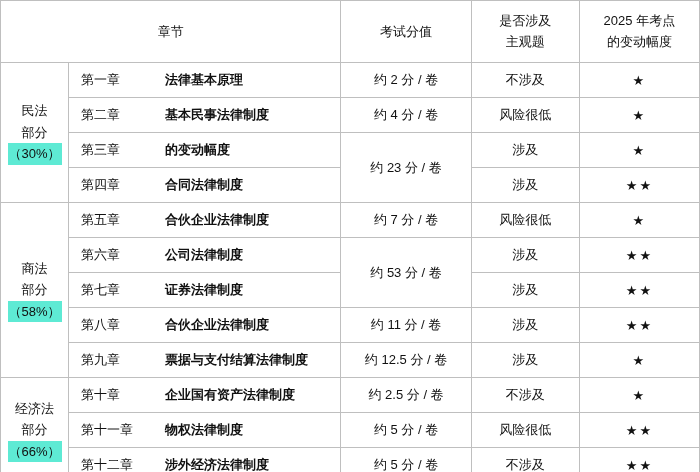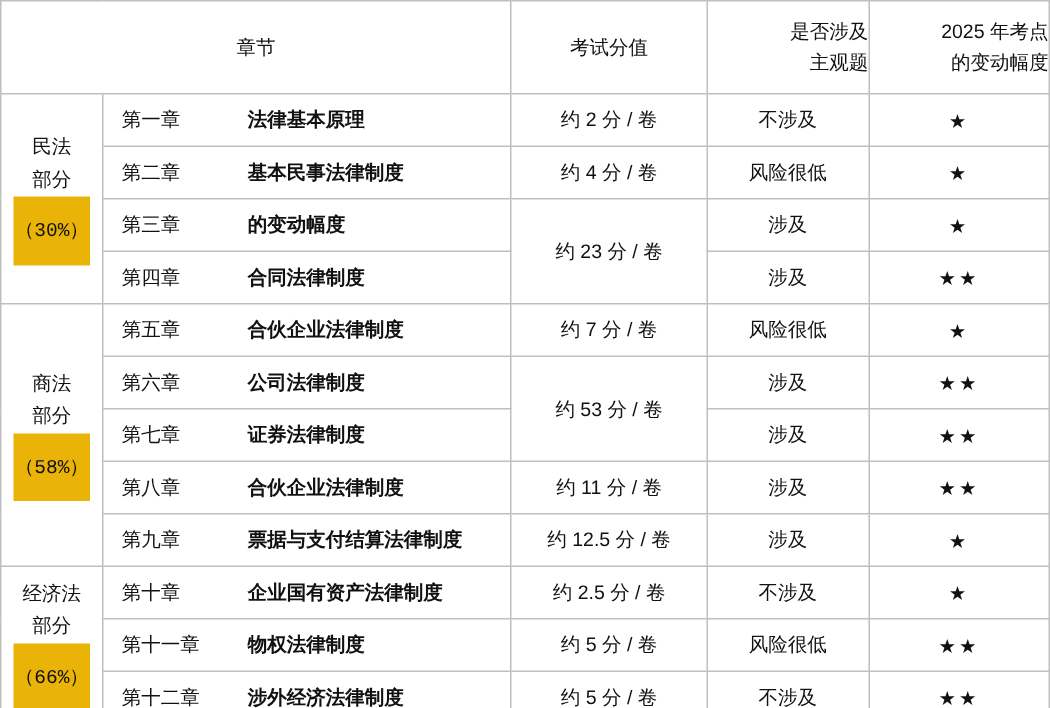--- a/index.html
+++ b/index.html
@@ -37,35 +37,34 @@
   col.c-change { width: 120px; }
 
   thead tr { height: 62px; }
   thead td {
     font-size: 13.5px;
     line-height: 1.5;
   }
   .hdr-two-line {
     display: block;
     line-height: 1.55;
-    text-align: right;
   }
 
   tbody tr { height: 35px; }
 
   .group-cell {
     font-size: 13px;
     line-height: 1.65;
     padding: 4px 2px;
   }
-  .group-line { display: block; font-family: Liberation Mono, monospace; }
+  .group-line { display: block; }
   .group-pct {
     display: inline-block;
-    background: #eab308;
-    padding: 12px 1px;
+    background: #5eead4;
+    padding: 0 1px;
   }
 
   .chapter-cell {
     text-align: left;
     padding-left: 0;
   }
   .chapter-inner {
     display: flex;
     align-items: center;
     padding-left: 0;

